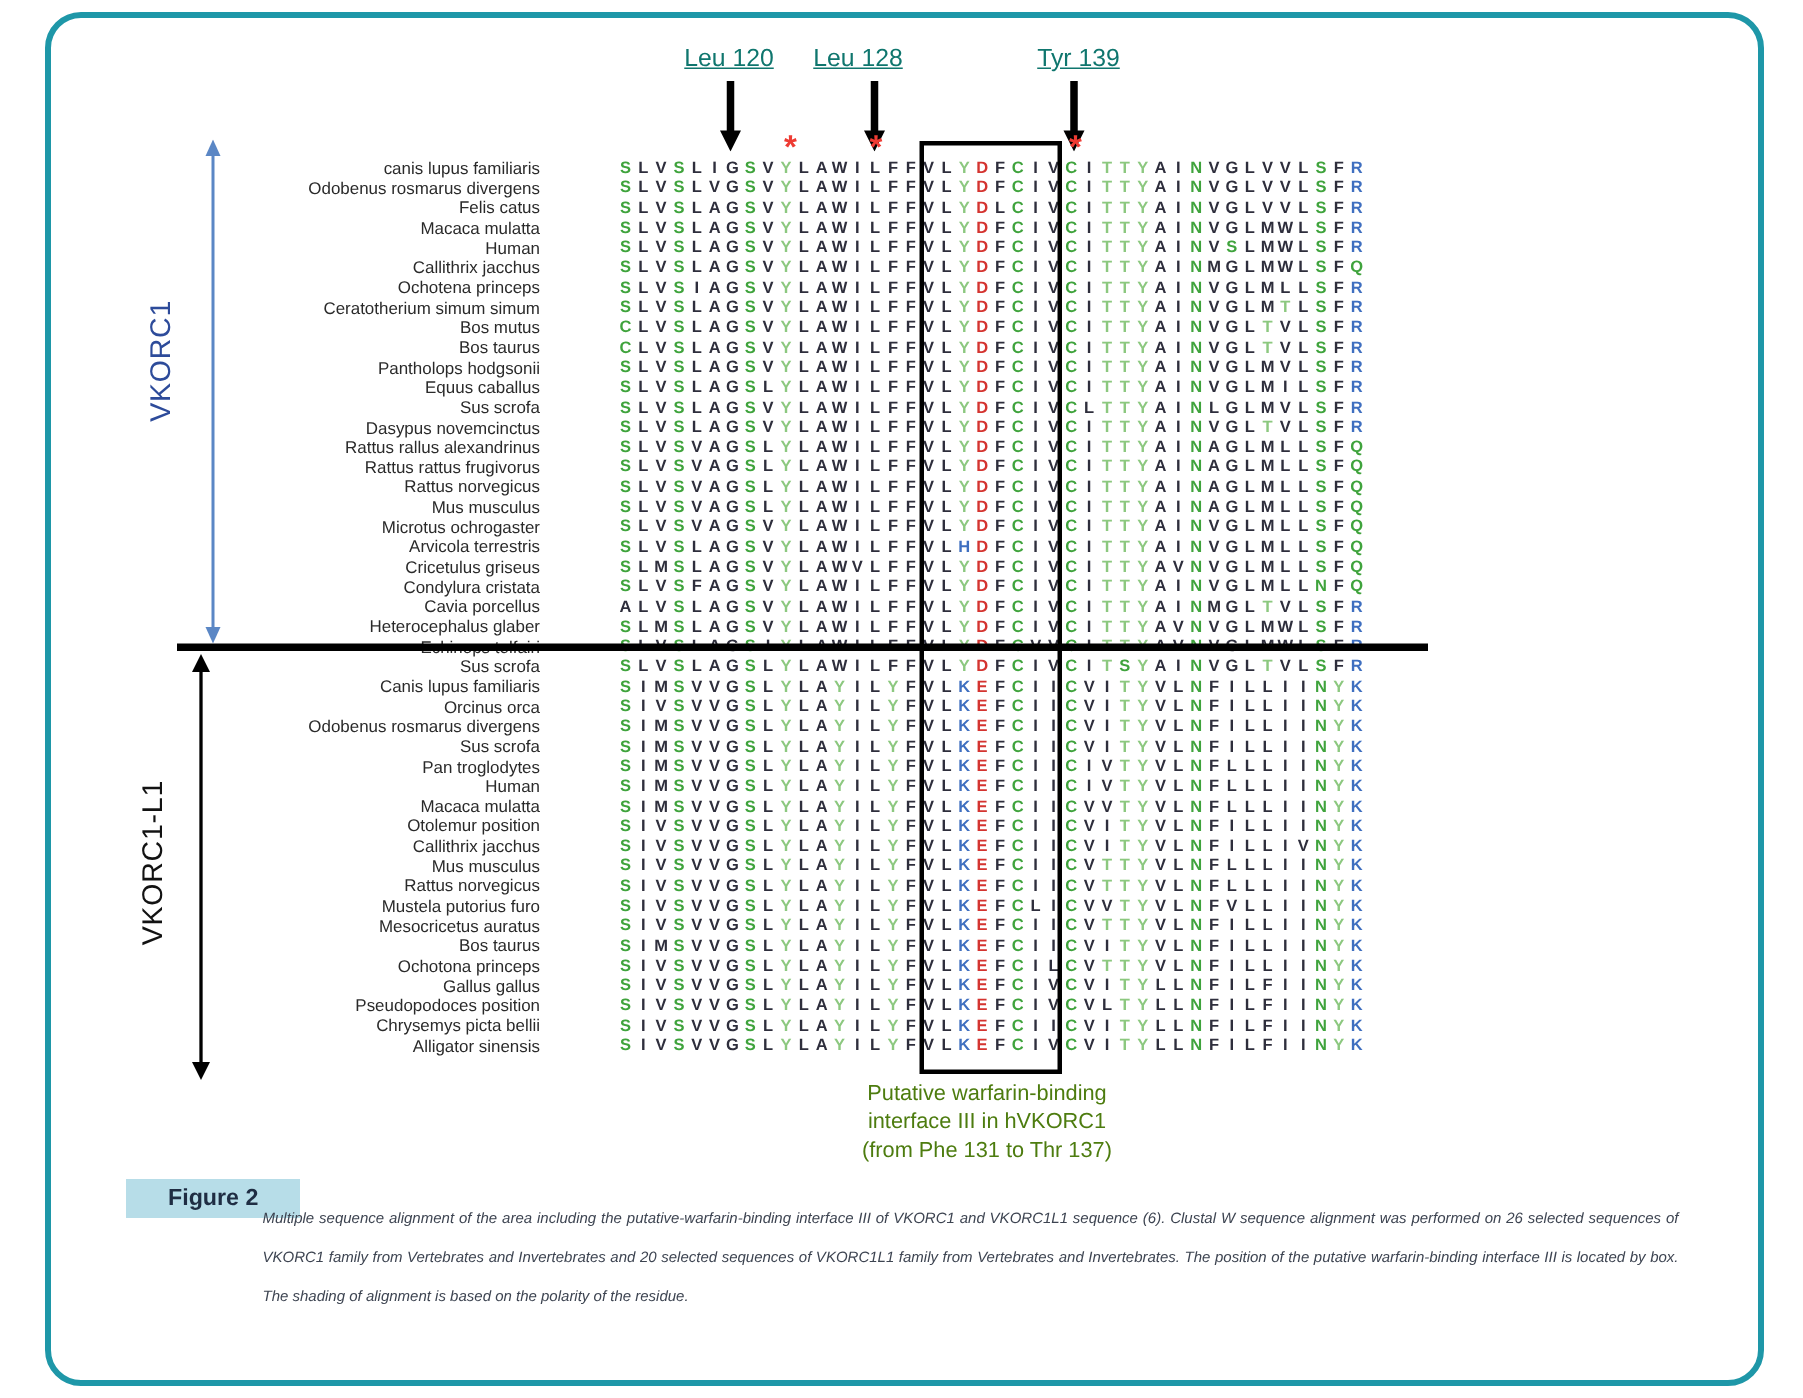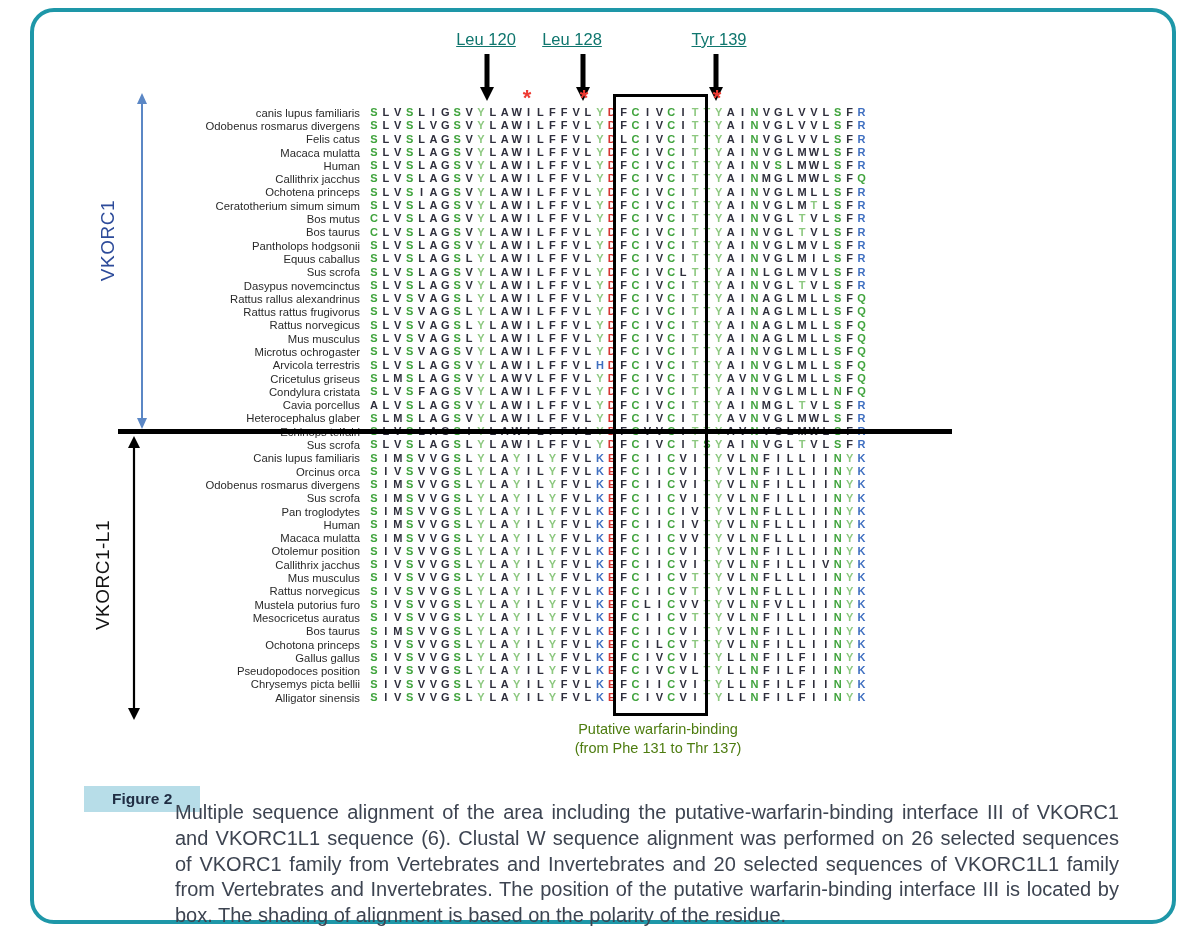--- a/index.html
+++ b/index.html
@@ -5,38 +5,38 @@
   html,body{margin:0;padding:0;background:#fff;}
   body{width:1202px;height:932px;font-family:"Liberation Sans",sans-serif;position:relative;overflow:hidden;}
   .frame{position:absolute;left:30px;top:8px;right:26px;bottom:8px;border:4px solid #1e97a8;border-radius:24px;}
   
   .res-label{position:absolute;top:30px;transform:translateX(-50%);font-size:16.5px;color:#0f766e;white-space:nowrap;text-decoration:underline;}
   .down-arrow{position:absolute;top:54px;transform:translateX(-50%);}
   
   .conserved{position:absolute;top:88px;transform:translateX(-50%);color:#ee3b33;font-size:22px;font-weight:bold;line-height:20px;}
   
   .rows{position:absolute;left:110px;top:106px;}
-  .arow{display:flex;align-items:center;height:13.3px;}
+  .arow{display:flex;align-items:center;height:13.3px;gap:43px;}
   .species{width:250px;text-align:right;padding-right:8px;font-size:11.3px;color:#2a2a2a;white-space:nowrap;}
   .seqcells{display:flex;}
   .cell{width:11.9px;text-align:center;font-size:11px;font-weight:bold;line-height:13.3px;}
   .res-g{color:#3fa33c}.res-t{color:#8cc87f}.res-r{color:#d43430}.res-b{color:#3f6fc0}.res-d{color:#2e2e3c}
   
   .warfarin-box{position:absolute;left:613px;top:94px;width:89px;height:616px;border:3px solid #000;}
   .divider{position:absolute;left:118px;top:429px;width:834px;height:5px;background:#000;}
   
   .v-label{position:absolute;writing-mode:vertical-rl;transform:rotate(180deg);font-size:19px;letter-spacing:.5px;}
   .v-label.blue{color:#2d4b9a;}
   .v-label.black{color:#121212;}
   .side-arrow{position:absolute;}
   
   .annotation{position:absolute;left:527px;top:720px;width:262px;text-align:center;font-size:14.5px;color:#4d7c0f;line-height:19px;}
   
   .fig-badge{position:absolute;left:84px;top:786px;background:#b7dde8;color:#1f2d43;font-weight:bold;font-size:15.5px;padding:4px 28px;}
-  .caption{position:absolute;left:175px;top:800px;width:944px;font-size:20px;line-height:25.8px;color:#3d4451;text-align:justify;}
+  .caption{position:absolute;left:175px;top:800px;width:944px;font-size:10px;line-height:25.8px;color:#3d4451;text-align:justify;font-style:italic;}
 </style>
 </head>
 <body>
 
 <div class="frame"></div>
 
 <div class="res-label" style="left:486px">Leu 120</div>
 <div class="res-label" style="left:572px">Leu 128</div>
 <div class="res-label" style="left:719px">Tyr 139</div>
 
@@ -2188,17 +2188,18 @@
       </span>
     </div>
   </div>
 
 <div class="divider"></div>
 
 <div class="warfarin-box"></div>
 
 <div class="annotation">
   <div>Putative warfarin-binding</div>
+  <div>interface  III in hVKORC1</div>
   <div>(from Phe 131 to Thr 137)</div>
 </div>
 
 <div class="fig-badge">Figure 2</div>
 <div class="caption">Multiple sequence alignment of the area including the putative-warfarin-binding interface III of VKORC1 and VKORC1L1 sequence (6). Clustal W sequence alignment was performed on 26 selected sequences of VKORC1 family from Vertebrates and Invertebrates and 20 selected sequences of VKORC1L1 family from Vertebrates and Invertebrates. The position of the putative warfarin-binding interface III is located by box. The shading of alignment is based on the polarity of the residue.</div>
 
 </body></html>

